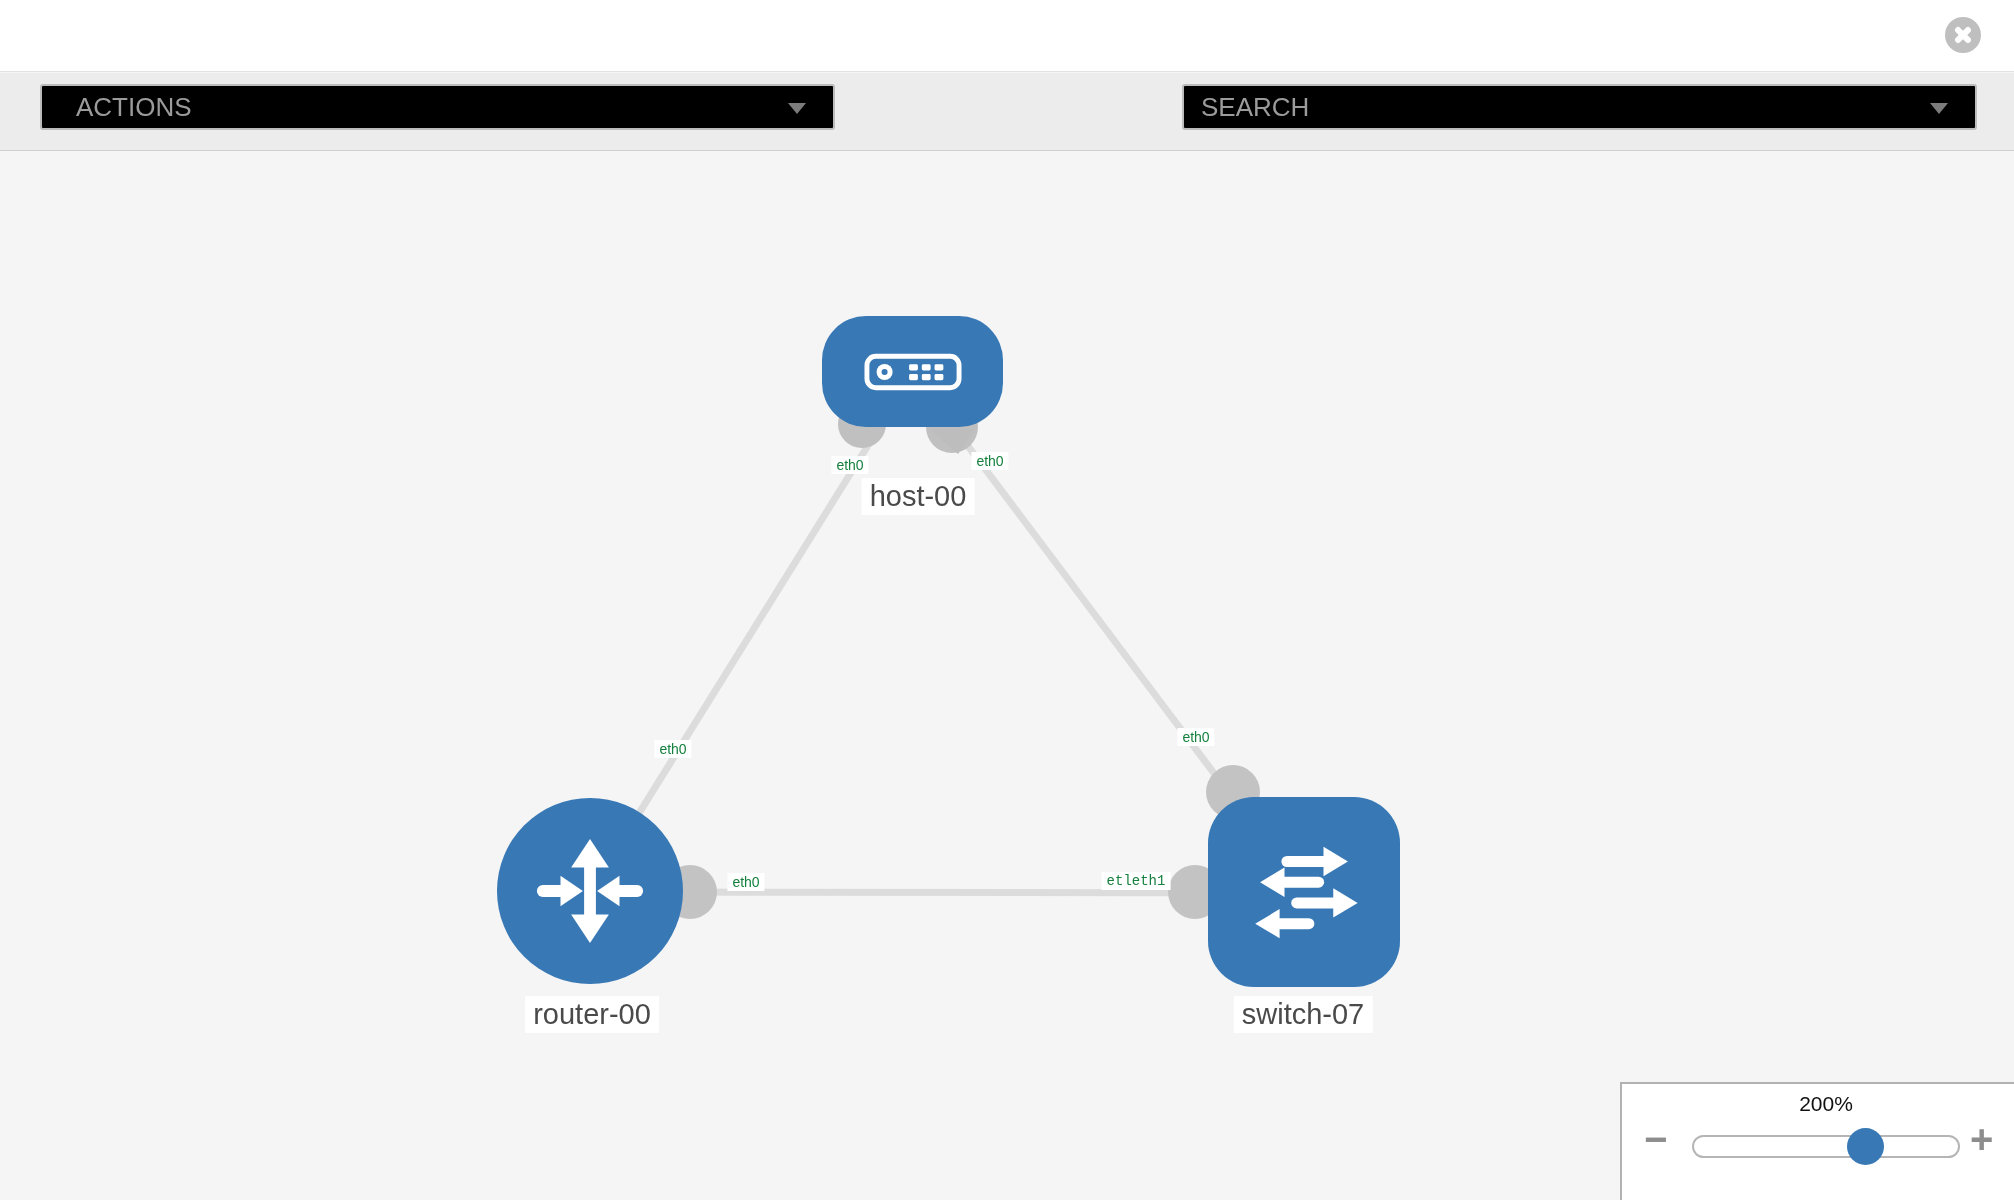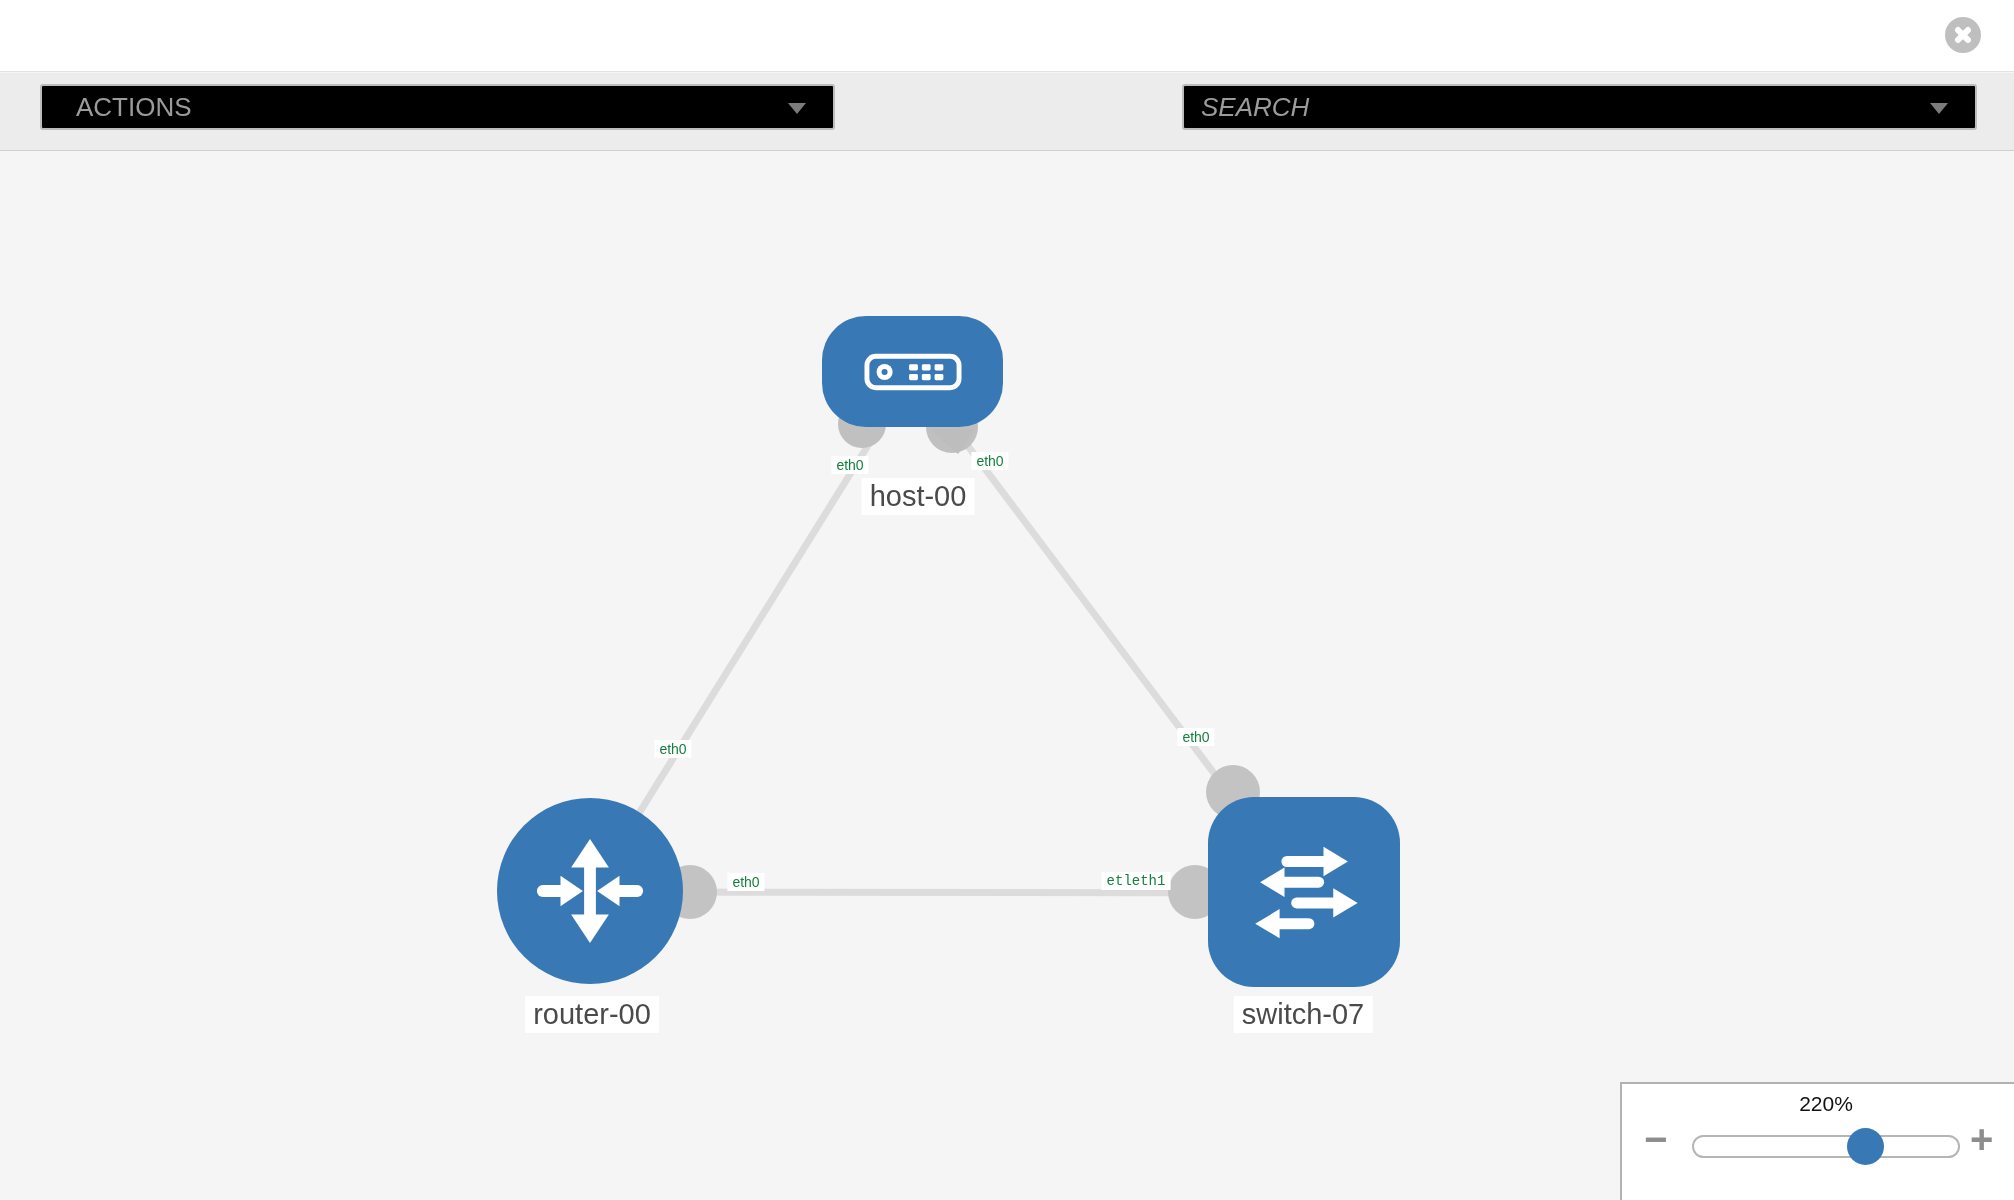--- a/index.html
+++ b/index.html
@@ -36,21 +36,21 @@
     position:absolute; left:0; top:73px; width:2014px; height:78px;
     background:#ececec; border-bottom:1px solid #cfcfcf;
   }
   .select-box {
     position:absolute; top:11px; height:46px; background:#000000;
     border:2px solid #bcbcbc; border-radius:3px;
     display:flex; align-items:center; cursor:pointer;
   }
   .select-box .ph { color:#9b9b9b; font-size:26px; }
   .actions-box { left:40px;  width:795px; }
-  .search-box  { left:1182px; width:795px;font-style:italic; }
+  .search-box  { left:1182px; width:795px; }
   .actions-box .ph { margin-left:34px; }
   .search-box  .ph { margin-left:17px; }
   .caret {
     position:absolute; right:27px; top:50%; margin-top:-4px;
     width:0; height:0; border-left:9px solid transparent;
     border-right:9px solid transparent; border-top:11px solid #7c7c7c;
   }
   .tool-icon-btn {
     position:absolute; top:95px; width:44px; height:44px;
     display:flex; align-items:center; justify-content:center; cursor:pointer;
@@ -217,20 +217,20 @@
 
     <div class="if-label if-host-left">eth0</div>
     <div class="if-label if-host-right">eth0</div>
     <div class="if-label if-link-rh">eth0</div>
     <div class="if-label if-link-hs">eth0</div>
     <div class="if-label if-router-right">eth0</div>
     <div class="if-label if-switch-left">etleth1</div>
   </div>
 
   <div class="zoom-panel">
-    <div class="zoom-level">220%</div>
+    <div class="zoom-level">200%</div>
     <div class="zoom-minus">−</div>
     <div class="zoom-track"></div>
     <div class="zoom-thumb"></div>
     <div class="zoom-plus">+</div>
   </div>
 
 </div>
 
 </body></html>

